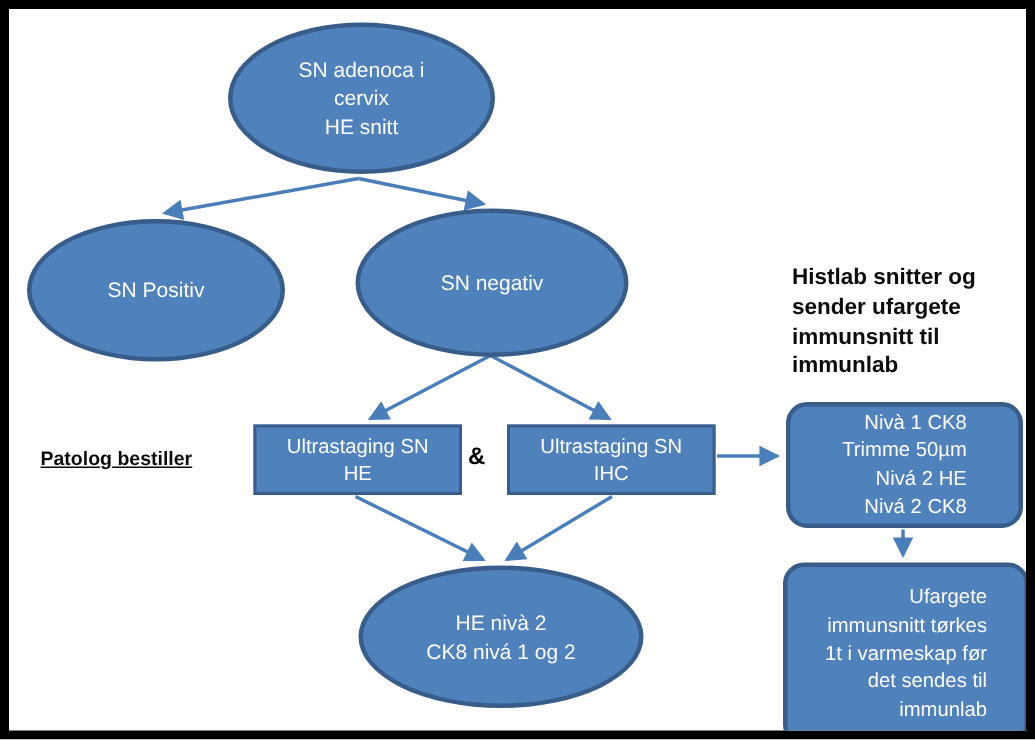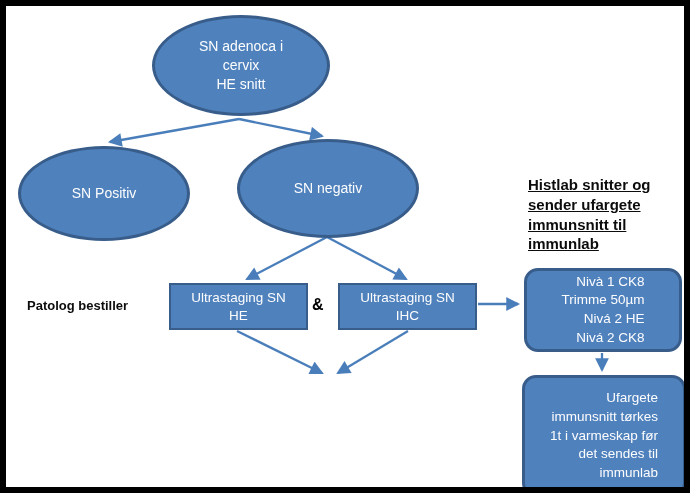--- a/index.html
+++ b/index.html
@@ -17,21 +17,21 @@
   .rect{
     background:#4f81bd;border:2px solid #385d8a;
     font-size:13.5px;line-height:1.3;
   }
   .rounded{
     background:#4f81bd;border:3px solid #385d8a;border-radius:14px;
     font-size:13.5px;line-height:1.38;text-align:right;
   }
   .ml{white-space:pre-line;}
   .black-label{
-    position:absolute;color:#0c0c0c;font-weight:700;font-size:13px;white-space:nowrap;
+    position:absolute;color:#0c0c0c;font-weight:700;font-size:13px;white-space:nowrap;text-decoration:underline;
   }
   .note{
     position:absolute;color:#0c0c0c;font-weight:700;font-size:15px;line-height:1.32;
     text-align:left;
   }
   .amp{position:absolute;color:#000;font-weight:700;font-size:16px;}
 </style>
 </head>
 <body>
 
@@ -76,35 +76,39 @@
 HE</span>
   </div>
 
   <div class="amp" style="left:306px;top:290px;">&amp;</div>
 
   <div class="node rect" style="left:332px;top:277px;width:139px;height:47px;">
     <span class="ml">Ultrastaging SN
 IHC</span>
   </div>
 
-  <div class="note ml" style="left:522px;top:169px;width:160px;text-decoration:underline;">Histlab snitter og
+  <div class="note ml" style="left:522px;top:169px;width:160px;">Histlab snitter og
 sender ufargete
 immunsnitt til
 immunlab</div>
 
   <div class="node rounded" style="left:518px;top:262px;width:158px;height:84px;">
     <span class="ml">Nivà 1 CK8
 Trimme 50µm
 Nivá 2 HE
 Nivá 2 CK8</span>
   </div>
 
   <div class="node rounded" style="left:516px;top:369px;width:164px;height:122px;">
     <span class="ml">Ufargete
 immunsnitt tørkes
 1t i varmeskap før
 det sendes til
 immunlab</span>
   </div>
 
 
+  <div class="node ellipse" style="left:233px;top:371px;width:190px;height:95px;">
+    <span class="ml">HE nivà 2
+CK8 nivá 1 og 2</span>
+  </div>
 
 </div>
 
 </body></html>

